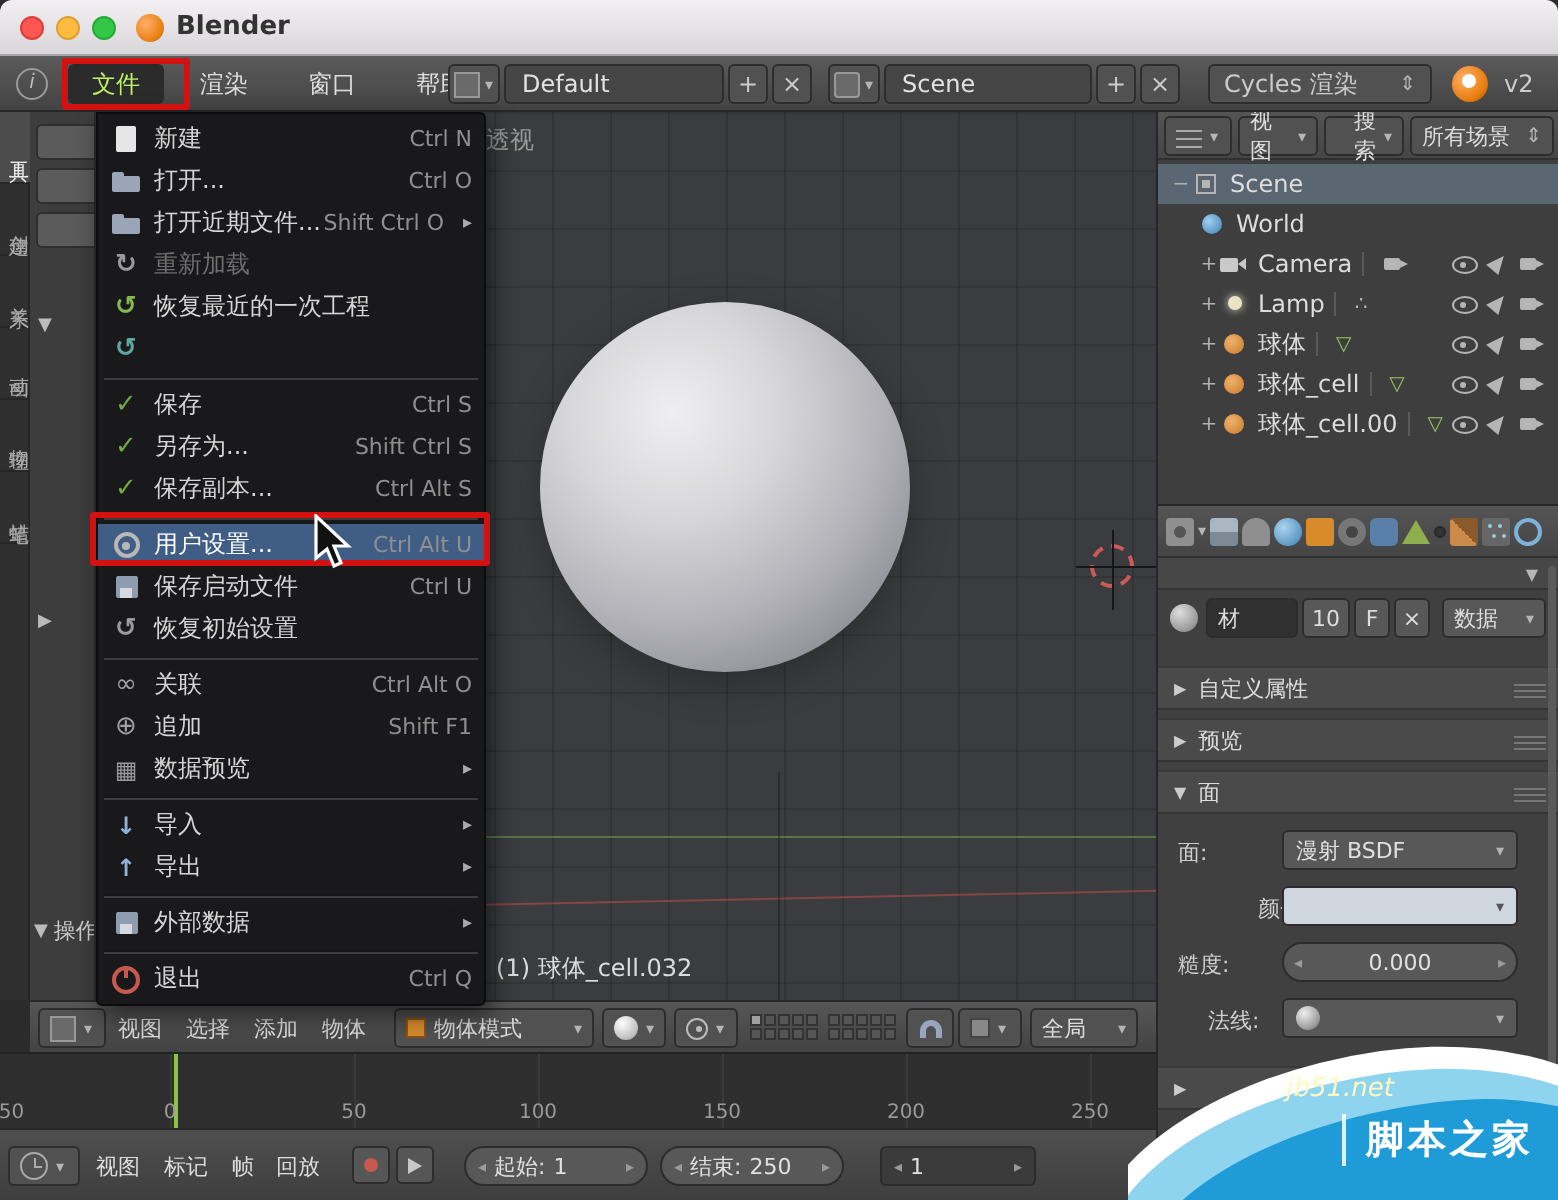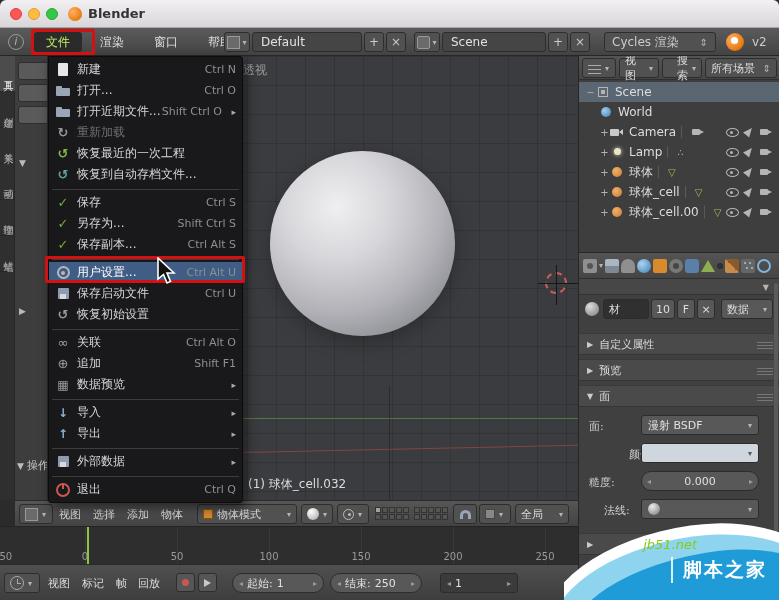--- a/index.html
+++ b/index.html
@@ -183,21 +183,21 @@
 
 
 .anno{border:3px solid #d41111;border-radius:2px;z-index:45;}
 .anno1{left:31px;top:29px;width:64px;height:26px;}
 .anno2{left:45px;top:256px;width:200px;height:27px;}
 .mcursor{left:157px;top:257px;z-index:50;}
 .watermark{right:0;bottom:0;width:215px;height:85px;z-index:60;overflow:hidden;}
 .wm-white{position:absolute;left:-25px;bottom:-42px;width:290px;height:115px;background:#fff;border-radius:55% 45% 0 0/75% 65% 0 0;transform:rotate(-8deg);}
 .wm-light{position:absolute;left:-18px;bottom:-46px;width:280px;height:108px;background:#8ed4ef;border-radius:55% 45% 0 0/75% 65% 0 0;transform:rotate(-8deg);}
 .wm-main{position:absolute;left:-2px;bottom:-54px;width:270px;height:100px;background:#1f9cd7;border-radius:60% 40% 0 0/80% 55% 0 0;transform:rotate(-7deg);}
-.wm-site{position:absolute;right:82px;top:22px;color:#84cc16;font-style:italic;font-size:13px;}
+.wm-site{position:absolute;right:82px;top:22px;color:#fef9c3;font-style:italic;font-size:13px;}
 .wm-brand{position:absolute;right:12px;top:42px;color:#fff;font-size:19px;font-weight:bold;letter-spacing:2px;border-left:2px solid rgba(255,255,255,.85);padding-left:10px;}
 </style>
 </head>
 <body>
 
 <div class="r titlebar">
   <span class="r tl red"></span>
   <span class="r tl yel"></span>
   <span class="r tl grn"></span>
   <span class="r app-ic"></span>
@@ -563,21 +563,20 @@
       <span class="lab">重新加载</span>
       <span class="short"></span>
     </div>
   <div class="mi">
       <span class="ic ic-undo"></span>
       <span class="lab">恢复最近的一次工程</span>
       <span class="short"></span>
     </div>
   <div class="mi">
       <span class="ic ic-undo2"></span>
-      <span class="lab">恢复到自动存档文件...</span>
       <span class="short"></span>
     </div>
   <div class="sep"></div>
   <div class="mi">
       <span class="ic ic-check"></span>
       <span class="lab">保存</span>
       <span class="short">Ctrl S</span>
     </div>
   <div class="mi">
       <span class="ic ic-check"></span>

